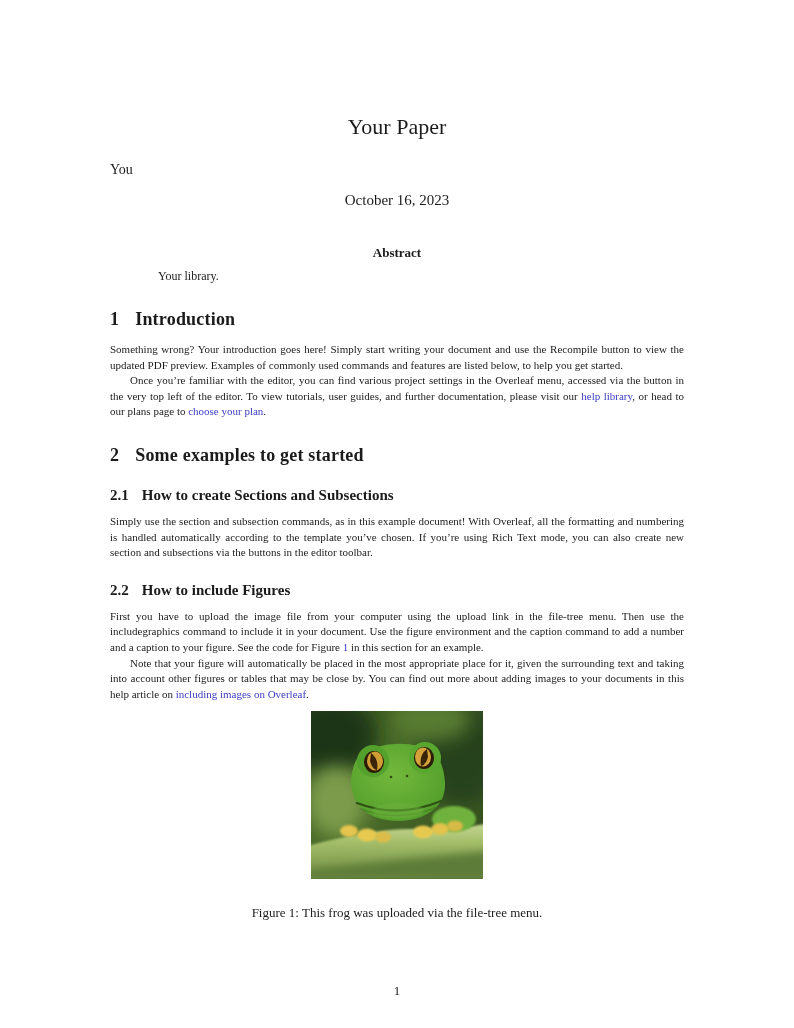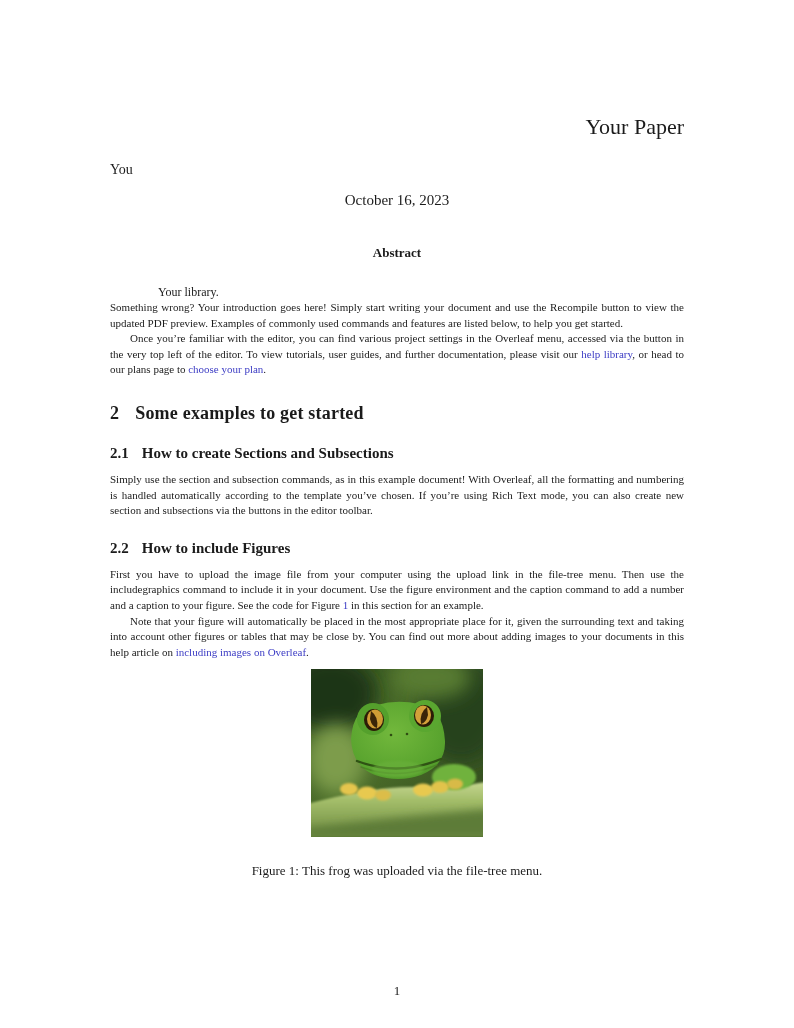--- a/index.html
+++ b/index.html
@@ -8,26 +8,26 @@
     width:794px; height:1028px;
     background:#ffffff;
     position:relative;
     margin:0 auto;
     font-family:"Liberation Serif","DejaVu Serif",serif;
     color:#1b1b1b;
     overflow:hidden;
   }
   .content { padding:114px 110px 0 110px; }
 
-  .doc-title { font-size:22px; font-weight:normal; text-align:right; margin-bottom:22px; }
+  .doc-title { font-size:22px; font-weight:normal; text-align:center; margin-bottom:22px; }
   .doc-author { font-size:14px; text-align:left; margin-bottom:14px; }
   .doc-date { font-size:15px; text-align:center; }
 
   .abstract { margin-top:36px; }
-  .abstract-heading { font-size:13px; font-weight:bold; text-align:center; margin-bottom:24px; }
+  .abstract-heading { font-size:13px; font-weight:bold; text-align:center; margin-bottom:8px; }
   .abstract-text { font-size:12px; margin:0 48px; text-align:justify; }
 
   h2.section {
     font-size:18px; font-weight:bold;
     margin-top:25px; margin-bottom:12px;
     letter-spacing:0.2px;
   }
   h2.section .sec-num { margin-right:16px; }
   h3.subsection {
     font-size:15px; font-weight:bold;
@@ -60,20 +60,23 @@
 
     <div class="doc-title">Your Paper</div>
     <div class="doc-author">You</div>
     <div class="doc-date">October 16, 2023</div>
 
     <div class="abstract">
       <div class="abstract-heading">Abstract</div>
       <div class="abstract-text">Your library.</div>
     </div>
 
+    <h2 class="section">
+      <span class="sec-num">1</span><span>Introduction</span>
+    </h2>
     <p class="body-par"><span>Something wrong? Your introduction goes here! Simply start writing your document and use the Recompile button to view the updated PDF preview. Examples of commonly used commands and features are listed below, to help you get started.</span></p>
     <p class="body-par indent"><span>Once you’re familiar with the editor, you can find various project settings in the Overleaf menu, accessed via the button in the very top left of the editor. To view tutorials, user guides, and further documentation, please visit our </span><a class="doc-link" href="#">help library</a><span>, or head to our plans page to </span><a class="doc-link" href="#">choose your plan</a><span>.</span></p>
 
     <h2 class="section">
       <span class="sec-num">2</span><span>Some examples to get started</span>
     </h2>
 
     <h3 class="subsection">
       <span class="sec-num">2.1</span><span>How to create Sections and Subsections</span>
     </h3>

